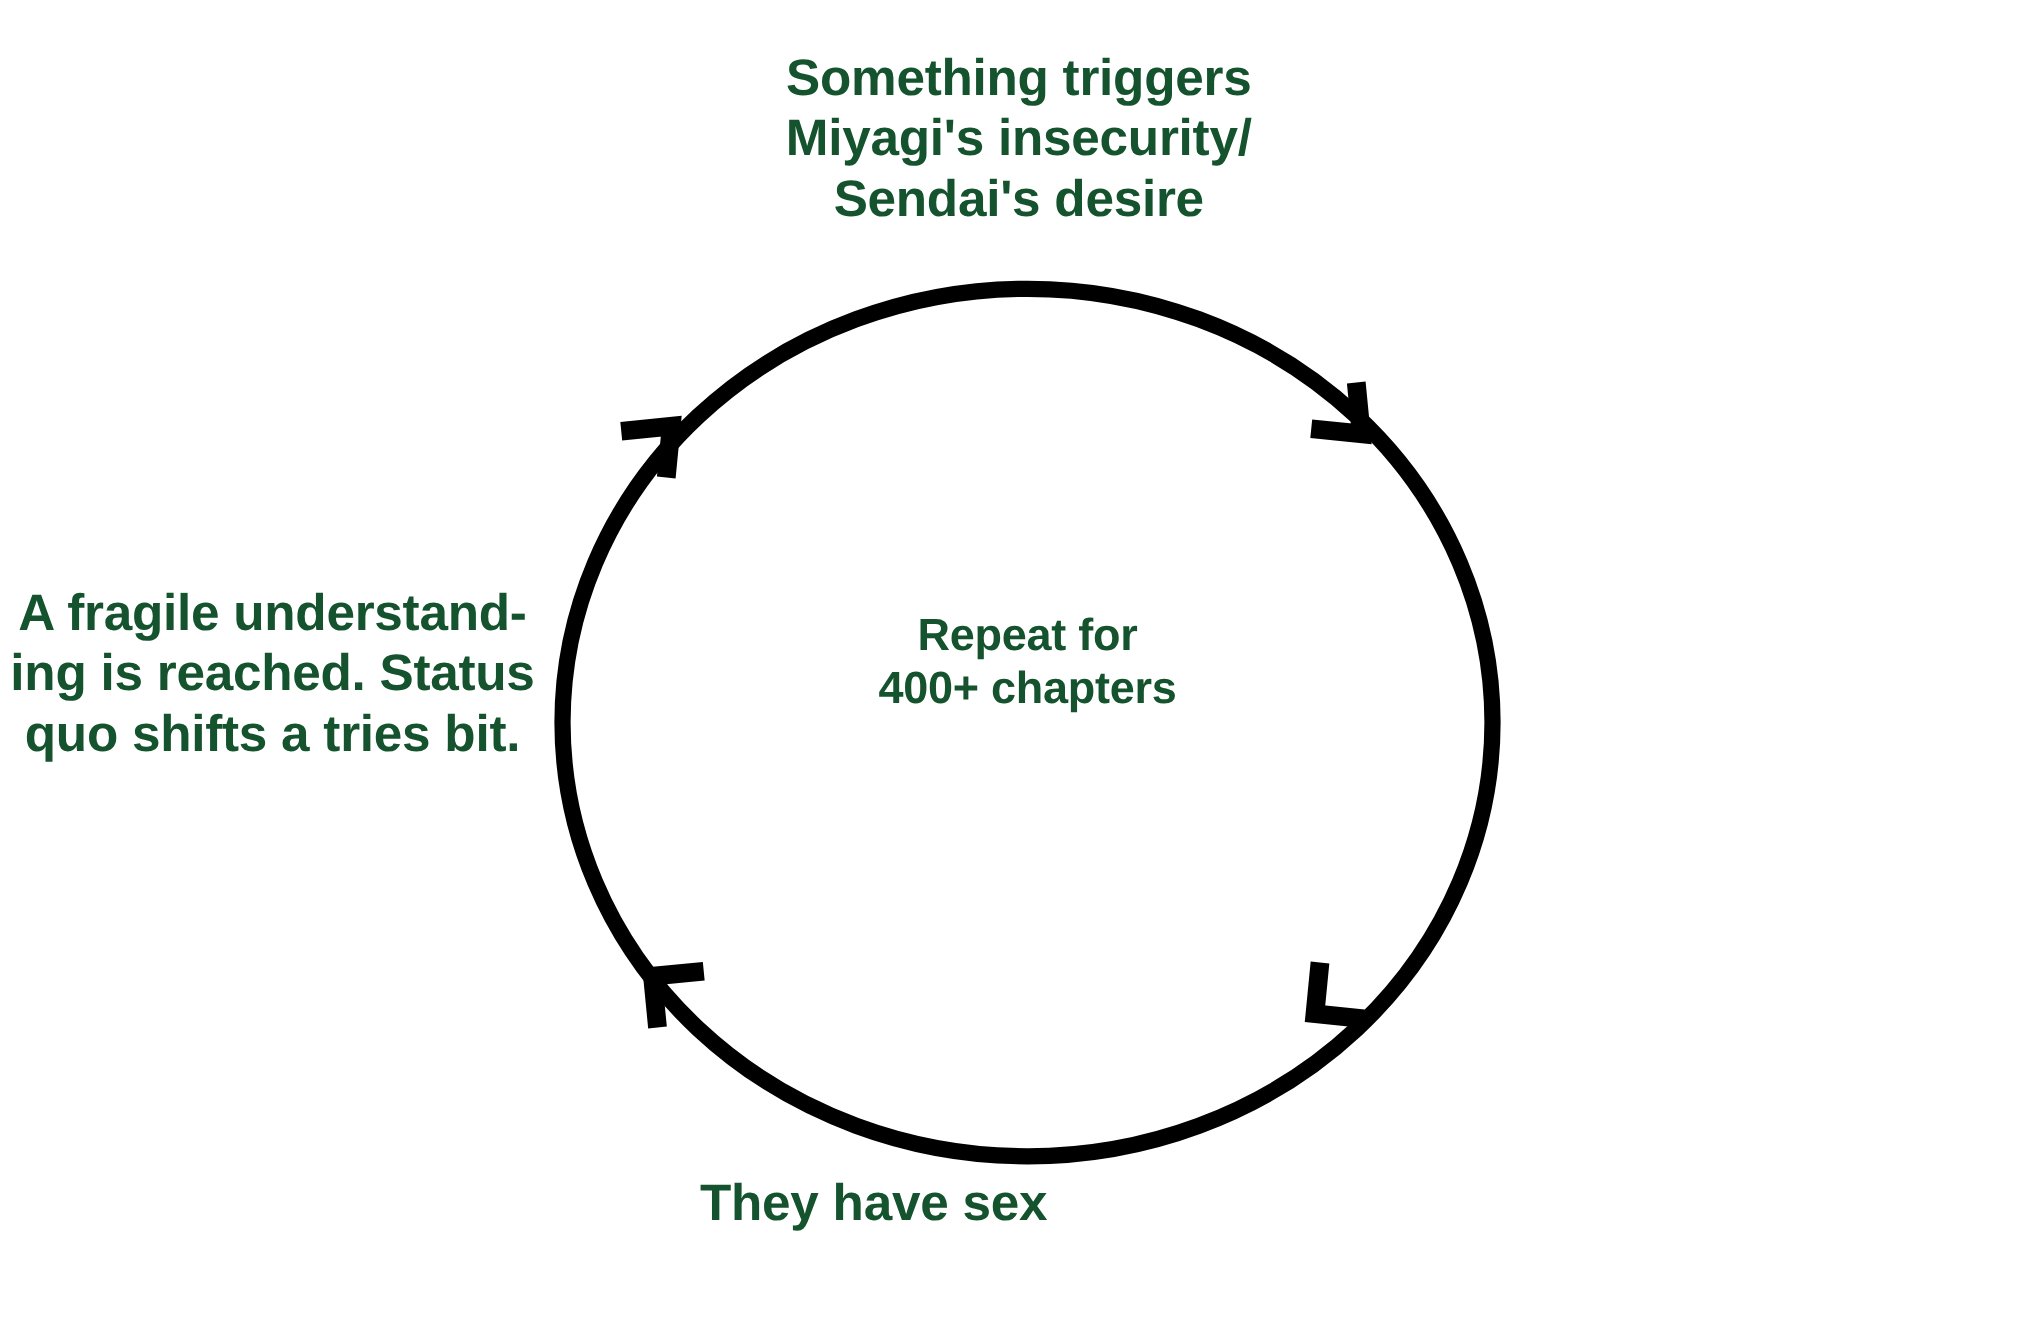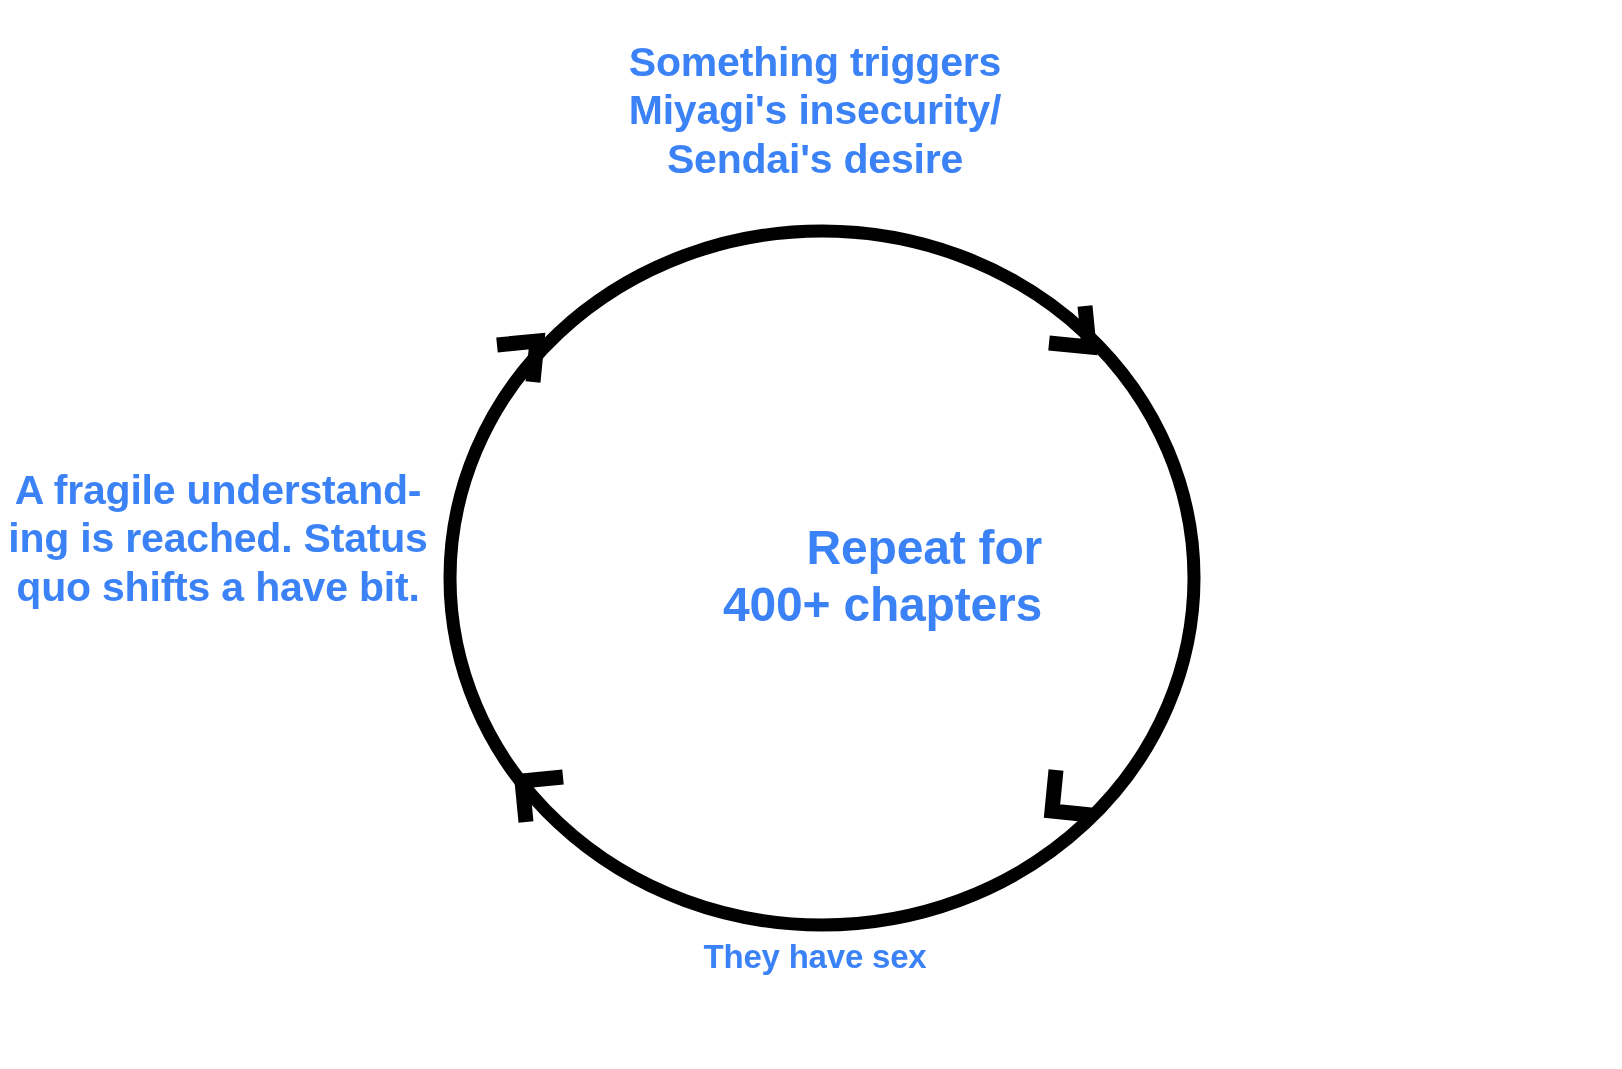--- a/index.html
+++ b/index.html
@@ -25,21 +25,21 @@
     position: absolute;
     left: 0;
     top: 0;
     width: 1622px;
     height: 1069px;
     display: block;
   }
   .label {
     position: absolute;
     font-weight: bold;
-    color: #3b82f6;
+    color: #14532d;
     line-height: 1.18;
     white-space: pre-line;
     letter-spacing: -0.2px;
   }
 
   
   #label-trigger {
     left: 560px;
     top: 38px;
     width: 510px;
@@ -54,40 +54,39 @@
     width: 400px;
     text-align: center;
     font-size: 41px;
   }
 
   
   #label-sex {
     left: 560px;
     top: 938px;
     width: 510px;
-    text-align: center;
-    font-size: 33px;
+    font-size: 41px;
   }
 
   
   #label-understanding {
     left: 8px;
     top: 466px;
     width: 420px;
     text-align: center;
     font-size: 41px;
   }
 
   
   #label-center {
     left: 602px;
-    top: 520px;
+    top: 487px;
     width: 440px;
-    text-align: right;
-    font-size: 48px;
+    text-align: center;
+    font-size: 36px;
   }
 </style>
 </head>
 <body>
 
 <div id="canvas">
 
   <svg id="cycle-svg" viewBox="0 0 1622 1069" aria-hidden="true">
 
     <ellipse cx="822" cy="578" rx="372" ry="347" fill="none" stroke="#000000" stroke-width="13"></ellipse>
@@ -111,18 +110,18 @@
 
   <div class="label" id="label-trigger">Something triggers
 Miyagi's insecurity/
 Sendai's desire</div>
 
 
   <div class="label" id="label-sex">They have sex</div>
 
   <div class="label" id="label-understanding">A fragile understand-
 ing is reached. Status
-quo shifts a have bit.</div>
+quo shifts a tries bit.</div>
 
   <div class="label" id="label-center">Repeat for
 400+ chapters</div>
 
 </div>
 
 </body></html>

